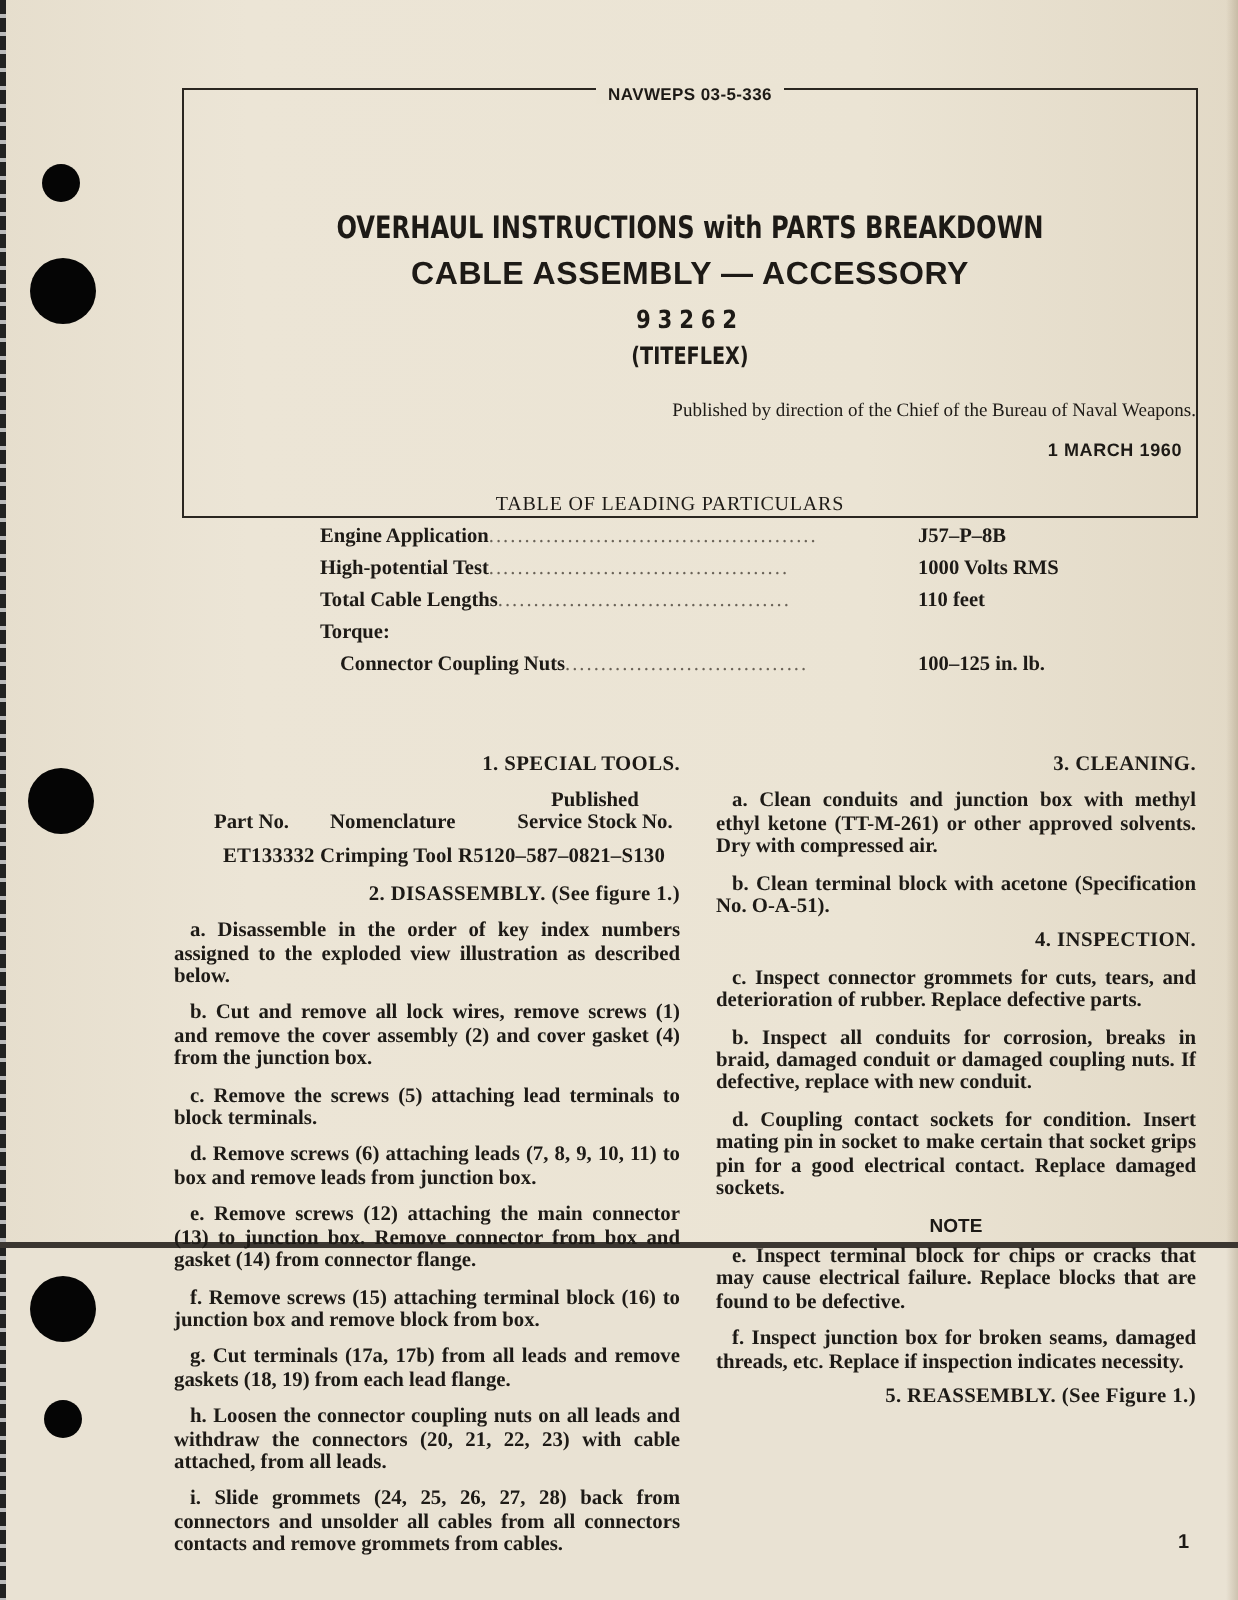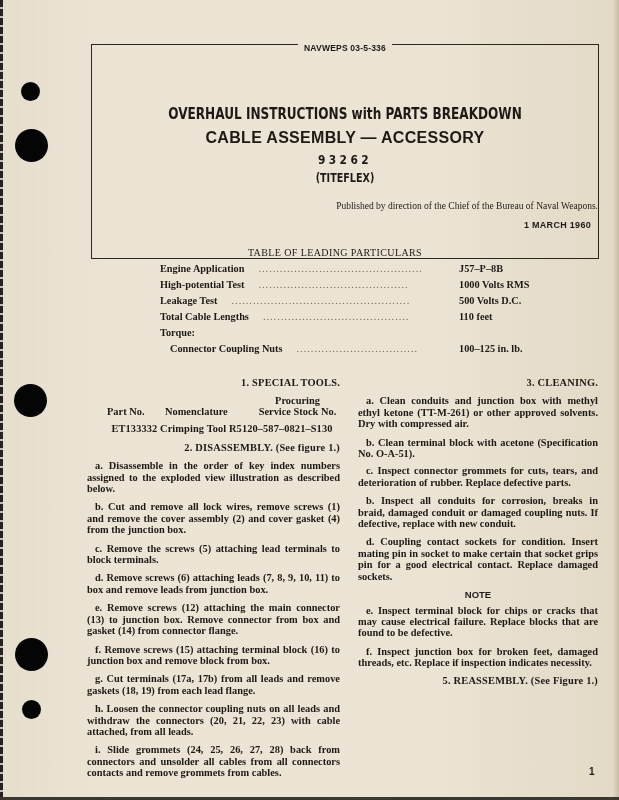--- a/index.html
+++ b/index.html
@@ -4,21 +4,21 @@
 <style>
   html, body { margin: 0; padding: 0; }
   body {
     width: 619px; height: 800px; overflow: hidden;
     background: #e9e2d3;
     position: relative;
     font-family: "Liberation Serif", "DejaVu Serif", serif;
     color: #1d1a16;
   }
   .page {
-    position: absolute; left: 0; top: 0; width: 619px; height: 800px;
+    position: absolute; left: 0; top: 0; width: 619px; height: 624px;
     background: linear-gradient(90deg, #e6decd 0%, #ece5d6 20%, #ebe4d4 70%, #e2d9c6 100%);
   }
   .left-edge {
     position: absolute; left: 0; top: 0; width: 3px; height: 800px;
     background: repeating-linear-gradient(180deg, #222 0 7px, #bbb 7px 9px);
   }
   .bottom-edge {
     position: absolute; left: 0; bottom: 0; width: 619px; height: 3px; background: #3b3630;
   }
   .right-edge {
@@ -66,21 +66,21 @@
   }
   .date {
     position: absolute; right: 7px; top: 175px;
     font-family: "Liberation Sans", sans-serif; font-weight: bold; font-size: 9px; letter-spacing: 0.3px;
   }
 
   .particulars { position: absolute; left: 160px; top: 247px; width: 360px; font-size: 10.3px; }
   .particulars .pt-title {
     text-align: center; font-size: 10px; letter-spacing: 0.4px; margin-bottom: 5px; margin-left: -10px;
   }
-  .pt-row { display: flex; align-items: baseline; height: 16px; font-weight: bold; gap: 14px; }
+  .pt-row { display: flex; align-items: baseline; height: 16px; font-weight: bold; }
   .pt-label { white-space: nowrap; }
   .pt-dots { flex: 0 0 auto; overflow: hidden; white-space: nowrap; color: #6a6358; font-weight: normal; letter-spacing: 1px; }
   .pt-value { position: absolute; left: 299px; white-space: nowrap; }
   .pt-row { position: relative; }
   .pt-indent { padding-left: 10px; }
 
   .col { position: absolute; top: 377px; font-size: 10.4px; line-height: 11.4px; text-align: justify; }
   .col-left { left: 87px; width: 253px; }
   .col-right { left: 358px; width: 240px; }
   .section-head { font-weight: bold; letter-spacing: 0.2px; margin: 0 0 7px 0; text-align: right; }
@@ -125,68 +125,64 @@
       <span class="pt-label">Engine Application</span>
         <span class="pt-dots">..............................................</span>
         <span class="pt-value">J57–P–8B</span>
     </div>
     <div class="pt-row">
       <span class="pt-label">High-potential Test</span>
         <span class="pt-dots">..........................................</span>
         <span class="pt-value">1000 Volts RMS</span>
     </div>
     <div class="pt-row">
-      <span class="pt-label">Leakage Test</span>
-        <span class="pt-dots">..................................................</span>
-        <span class="pt-value">500 Volts D.C.</span>
-    </div>
-    <div class="pt-row">
       <span class="pt-label">Total Cable Lengths</span>
         <span class="pt-dots">.........................................</span>
         <span class="pt-value">110 feet</span>
     </div>
     <div class="pt-row">
       <span class="pt-label">Torque:</span>
     </div>
     <div class="pt-row pt-indent">
       <span class="pt-label">Connector Coupling Nuts</span>
         <span class="pt-dots">..................................</span>
         <span class="pt-value">100–125 in. lb.</span>
     </div>
   </div>
 
   <div class="col col-left">
     <div class="section-head">1. SPECIAL TOOLS.</div>
     <div class="tools-head">
       <span style="align-self:end">Part No.</span>
       <span style="align-self:end;padding-left:6px">Nomenclature</span>
-      <span class="proc"><span>Procuring</span><br><span>Service Stock No.</span></span>
+      <span class="proc"><span>Published</span><br><span>Service Stock No.</span></span>
     </div>
     <div class="tools-row">ET133332 Crimping Tool R5120–587–0821–S130</div>
 
     <div class="section-head">2. DISASSEMBLY. (See figure 1.)</div>
     <p class="para">a. Disassemble in the order of key index numbers assigned to the exploded view illustration as described below.</p>
     <p class="para">b. Cut and remove all lock wires, remove screws (1) and remove the cover assembly (2) and cover gasket (4) from the junction box.</p>
     <p class="para">c. Remove the screws (5) attaching lead terminals to block terminals.</p>
     <p class="para">d. Remove screws (6) attaching leads (7, 8, 9, 10, 11) to box and remove leads from junction box.</p>
     <p class="para">e. Remove screws (12) attaching the main connector (13) to junction box. Remove connector from box and gasket (14) from connector flange.</p>
     <p class="para">f. Remove screws (15) attaching terminal block (16) to junction box and remove block from box.</p>
     <p class="para">g. Cut terminals (17a, 17b) from all leads and remove gaskets (18, 19) from each lead flange.</p>
     <p class="para">h. Loosen the connector coupling nuts on all leads and withdraw the connectors (20, 21, 22, 23) with cable attached, from all leads.</p>
     <p class="para">i. Slide grommets (24, 25, 26, 27, 28) back from connectors and unsolder all cables from all connectors contacts and remove grommets from cables.</p>
   </div>
 
   <div class="col col-right">
     <div class="section-head">3. CLEANING.</div>
     <p class="para">a. Clean conduits and junction box with methyl ethyl ketone (TT-M-261) or other approved solvents. Dry with compressed air.</p>
     <p class="para tight">b. Clean terminal block with acetone (Specification No. O-A-51).</p>
 
+    <div class="section-head">4. INSPECTION.</div>
     <p class="para">c. Inspect connector grommets for cuts, tears, and deterioration of rubber. Replace defective parts.</p>
     <p class="para">b. Inspect all conduits for corrosion, breaks in braid, damaged conduit or damaged coupling nuts. If defective, replace with new conduit.</p>
     <p class="para">d. Coupling contact sockets for condition. Insert mating pin in socket to make certain that socket grips pin for a good electrical contact. Replace damaged sockets.</p>
     <div class="note-head">NOTE</div>
     <p class="para">e. Inspect terminal block for chips or cracks that may cause electrical failure. Replace blocks that are found to be defective.</p>
-    <p class="para tight">f. Inspect junction box for broken feet, damaged threads, etc. Replace if inspection indicates necessity.</p>
+    <p class="para tight">f. Inspect junction box for broken seams, damaged threads, etc. Replace if inspection indicates necessity.</p>
     <div class="section-head">5. REASSEMBLY. (See Figure 1.)</div>
   </div>
 
   <div class="page-num">1</div>
 </div>
 
 </body></html>

